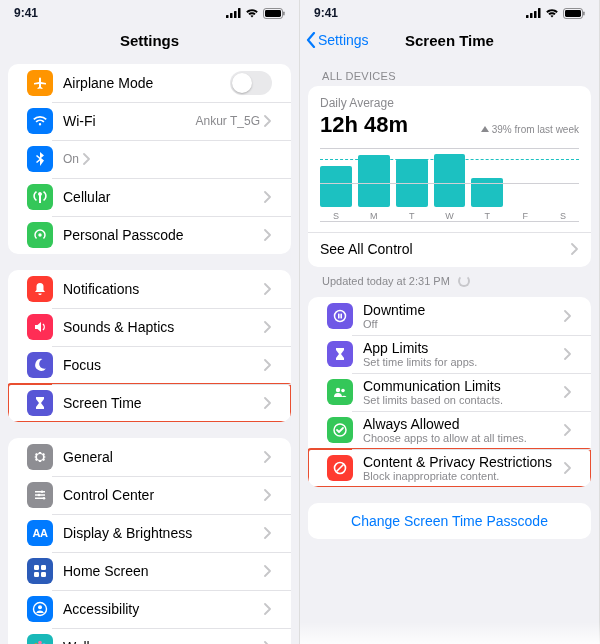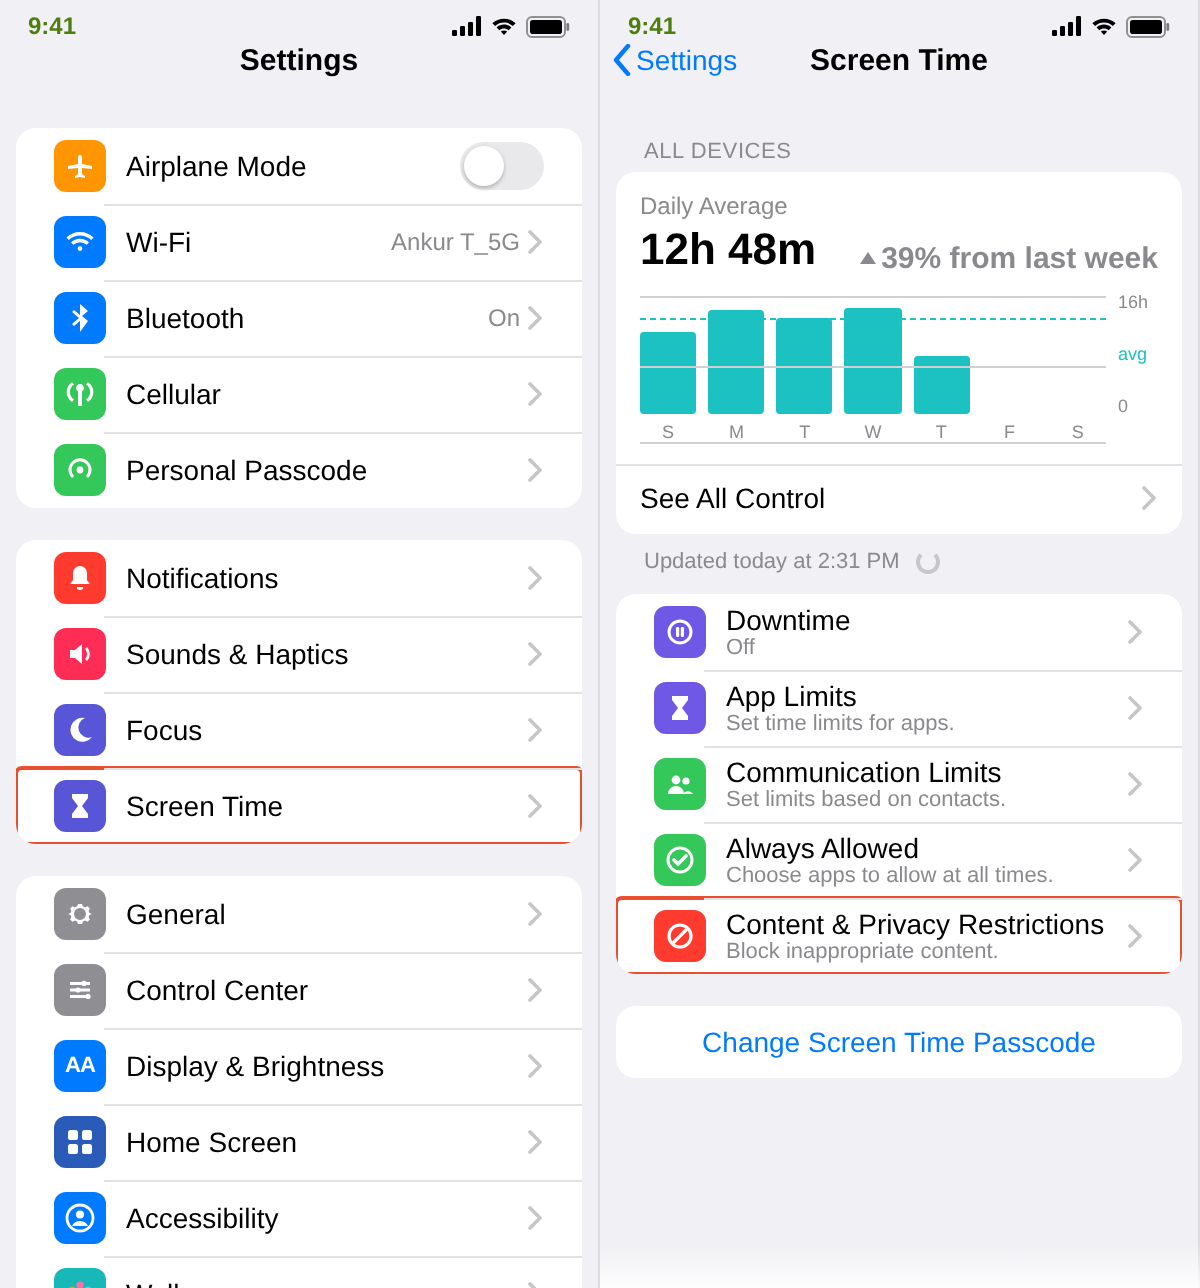--- a/index.html
+++ b/index.html
@@ -17,45 +17,45 @@
     --purple:#6f58e6;
     --grey:#8e8e93;
     --darkblue:#2b5bb8;
     --pink:#ff2d55;
     --gridline:#d0d0d5;
   }
   *{box-sizing:border-box;font-family:-apple-system,BlinkMacSystemFont,"Helvetica Neue",Arial,sans-serif;}
   body{margin:0;padding:0;width:600px;height:644px;overflow:hidden;display:flex;background:#fff;}
   .phone{flex:1;background:var(--bg);display:flex;flex-direction:column;border-right:1px solid #ddd;overflow:hidden;}
   .phone:last-child{border-right:none;}
-  .statusbar{display:flex;justify-content:space-between;align-items:center;padding:6px 14px 2px;font-size:12px;font-weight:600;color:#4d7c0f;}
+  .statusbar{display:flex;justify-content:space-between;align-items:center;padding:6px 14px 2px;font-size:12px;font-weight:600;color:#0f172a;}
   .status-icons{display:flex;gap:4px;align-items:center;}
   .status-icons svg{display:block;}
-  .navbar{display:flex;align-items:flex-start;justify-content:center;position:relative;height:36px;padding:0 8px;}
+  .navbar{display:flex;align-items:center;justify-content:center;position:relative;height:36px;padding:0 8px;}
   .navbar .title{font-size:15px;font-weight:600;}
   .navbar .back{position:absolute;left:6px;display:flex;align-items:center;color:var(--blue);font-size:14px;gap:2px;}
   .content{flex:1;overflow:hidden;padding:6px 8px 0;}
   .group{background:var(--card);border-radius:10px;margin-bottom:16px;overflow:hidden;}
   .row{display:flex;align-items:center;min-height:38px;padding:5px 19px;position:relative;}
   .row + .row::before{content:"";position:absolute;top:0;left:44px;right:0;height:1px;background:var(--divider);}
   .icon-box{width:26px;height:26px;border-radius:6px;display:flex;align-items:center;justify-content:center;margin-right:10px;flex-shrink:0;}
   .icon-box svg{width:16px;height:16px;}
   .row-main{flex:1;display:flex;flex-direction:column;justify-content:center;min-width:0;}
   .row-label{font-size:14px;color:var(--text);white-space:nowrap;overflow:hidden;text-overflow:ellipsis;}
   .row-sub{font-size:11px;color:var(--subtext);white-space:nowrap;overflow:hidden;text-overflow:ellipsis;}
   .row-value{font-size:12px;color:var(--subtext);margin-right:4px;}
   .chevron{color:#c6c6c8;flex-shrink:0;}
   .toggle{width:42px;height:24px;border-radius:12px;background:#e9e9eb;position:relative;flex-shrink:0;}
   .toggle-knob{position:absolute;top:2px;left:2px;width:20px;height:20px;border-radius:10px;background:#fff;box-shadow:0 1px 2px rgba(0,0,0,.25);}
   .row-highlight{outline:2.5px solid var(--highlight);outline-offset:-1px;border-radius:3px;}
   .section-header{font-size:11px;color:var(--subtext);padding:6px 14px 4px;text-transform:uppercase;letter-spacing:.3px;}
   .chart-card{background:var(--card);border-radius:10px;margin-bottom:8px;padding:10px 12px 6px;}
   .daily-lbl{font-size:12px;color:var(--subtext);}
   .daily-val{font-size:22px;font-weight:600;display:flex;align-items:baseline;gap:6px;margin:2px 0 6px;justify-content:space-between;}
-  .delta{font-size:15px;font-weight:700;color:var(--subtext);display:flex;align-items:center;gap:3px;}
+  .delta{font-size:10px;font-weight:400;color:var(--subtext);display:flex;align-items:center;gap:3px;}
   .delta-arrow{width:0;height:0;border-left:4px solid transparent;border-right:4px solid transparent;border-bottom:6px solid var(--subtext);}
   .chart{display:flex;height:78px;gap:2px;position:relative;}
   .bars{flex:1;display:flex;align-items:flex-end;gap:6px;padding-bottom:14px;padding-top:4px;position:relative;border-bottom:1px solid var(--gridline);}
   .bars::before,.bars::after{content:"";position:absolute;left:0;right:0;height:1px;background:var(--gridline);}
   .bars::before{top:4px;}
   .bars::after{top:50%;}
   .avg-line{position:absolute;left:0;right:0;height:0;border-top:1.5px dashed var(--teal);z-index:2;top:24%;}
   .bar-col{flex:1;display:flex;flex-direction:column;align-items:center;gap:2px;height:100%;justify-content:flex-end;position:relative;}
   .bar{width:100%;background:var(--teal);border-radius:2px;min-height:1px;}
   .bar-lbl{position:absolute;bottom:-14px;font-size:9px;color:var(--subtext);}
@@ -123,23 +123,20 @@
           <svg class="chevron" width="8" height="12" viewBox="0 0 8 12">
             <path d="M1 1 L6 6 L1 11" stroke="currentColor" stroke-width="1.8" fill="none" stroke-linecap="round" stroke-linejoin="round"></path>
           </svg>
         </div>
         <div class="row">
           <div class="icon-box" style="background:#007aff">
             <svg viewBox="0 0 16 16">
               <path fill="white" d="M8 1l4 3.5-3 2.5 3 2.5L8 15V9.5L5 12l-1-1 3.5-3L4 5l1-1 3 2.5V1z"></path>
             </svg>
           </div>
-          <div class="row-main">
-            <div class="row-label">Bluetooth</div>
-          </div>
           <div class="row-value">On</div>
           <svg class="chevron" width="8" height="12" viewBox="0 0 8 12">
             <path d="M1 1 L6 6 L1 11" stroke="currentColor" stroke-width="1.8" fill="none" stroke-linecap="round" stroke-linejoin="round"></path>
           </svg>
         </div>
         <div class="row">
           <div class="icon-box" style="background:#34c759">
             <svg viewBox="0 0 16 16">
               <path fill="white" d="M8 3a2 2 0 0 0-1 3.7V14h2V6.7A2 2 0 0 0 8 3zM4 2a6 6 0 0 0 0 10l1-1.3a4.3 4.3 0 0 1 0-7.4zm8 0l-1 1.3a4.3 4.3 0 0 1 0 7.4l1 1.3a6 6 0 0 0 0-10z"></path>
             </svg>
@@ -380,25 +377,20 @@
             </div>
             <div class="bar-col">
               <div class="bar" style="height: 1px; background: transparent;"></div>
               <div class="bar-lbl">F</div>
             </div>
             <div class="bar-col">
               <div class="bar" style="height: 1px; background: transparent;"></div>
               <div class="bar-lbl">S</div>
             </div>
           </div>
-        <div class="y-labels">
-          <span class="y-lbl">16h</span>
-          <span class="y-lbl y-avg">avg</span>
-          <span class="y-lbl">0</span>
-        </div>
       </div>
       <div class="see-all">
         <span>See All Control</span>
         <svg class="chevron" width="8" height="12" viewBox="0 0 8 12">
             <path d="M1 1 L6 6 L1 11" stroke="currentColor" stroke-width="1.8" fill="none" stroke-linecap="round" stroke-linejoin="round"></path>
           </svg>
       </div>
     </div>
     <div class="updated">
       <span>Updated today at 2:31 PM</span>

